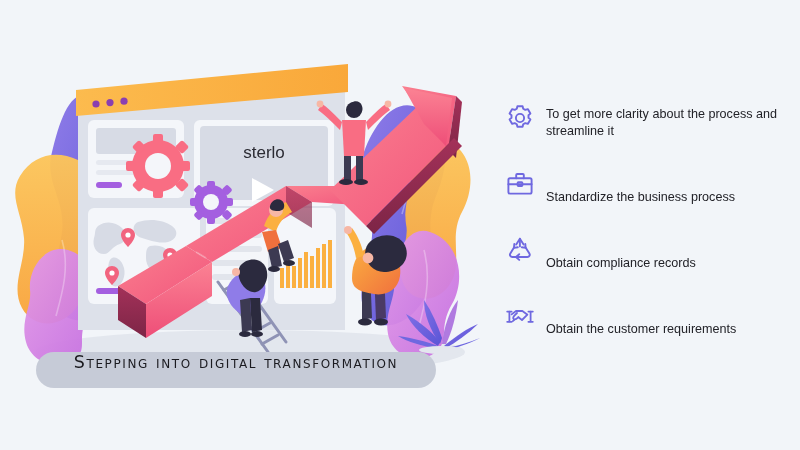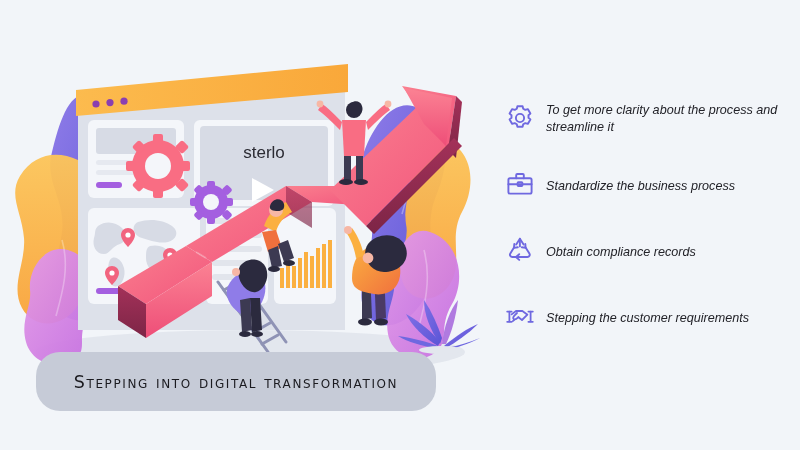--- a/index.html
+++ b/index.html
@@ -32,49 +32,48 @@
   #illustration svg {
     display: block;
   }
 
   
   #title-banner {
     position: absolute;
     left: 36px;
     top: 352px;
     width: 400px;
-    height: 59px;
+    height: 36px;
     background: #c6cbd7;
     border-radius: 24px;
     display: flex;
-    align-items: center;
+    align-items: flex-start;
     justify-content: center;
   }
   #title-banner .title-text {
     font-family: "DejaVu Sans", sans-serif;
     font-size: 17.5px;
     font-variant: small-caps;
     letter-spacing: 1.6px;
     color: #1b1b20;
     white-space: nowrap;
   }
 
   
   #feature-list {
     position: absolute;
     left: 498px;
     top: 96px;
     width: 296px;
   }
   .feature-item {
     display: flex;
-    align-items: center;
+    align-items: flex-end;
     margin-bottom: 22px;
     min-height: 44px;
-    font-style: italic;
   }
   .feature-item:last-child {
     margin-bottom: 0;
   }
   .feature-icon {
     flex: 0 0 44px;
     width: 44px;
     height: 44px;
     display: flex;
     align-items: center;
@@ -406,17 +405,17 @@
           <path d="M2.2 20.8 H6.6"></path>
           <path d="M23.4 10.6 H27.8"></path>
           <path d="M25.6 10.6 V20.4"></path>
           <path d="M23.4 20.8 H27.8"></path>
           <path d="M6.6 13.4 L11.0 10.0 h6.4 l4.4 3.2"></path>
           <path d="M22.4 13.6 L17.0 19.0 l-3.6 -2.8"></path>
           <path d="M13.4 16.2 c-1.6 1.6 -3.4 2.8 -4.6 2.0 c-1.2 -0.8 -0.6 -2.4 0.8 -3.8 l2.4 -2.4"></path>
           <path d="M9.6 18.6 l-1.8 1.6"></path>
         </svg>
       </div>
-      <div class="feature-label">Stepping the customer requirements</div>
+      <div class="feature-label">Obtain the customer requirements</div>
     </div>
 
   </div>
 </div>
 
 </body></html>

